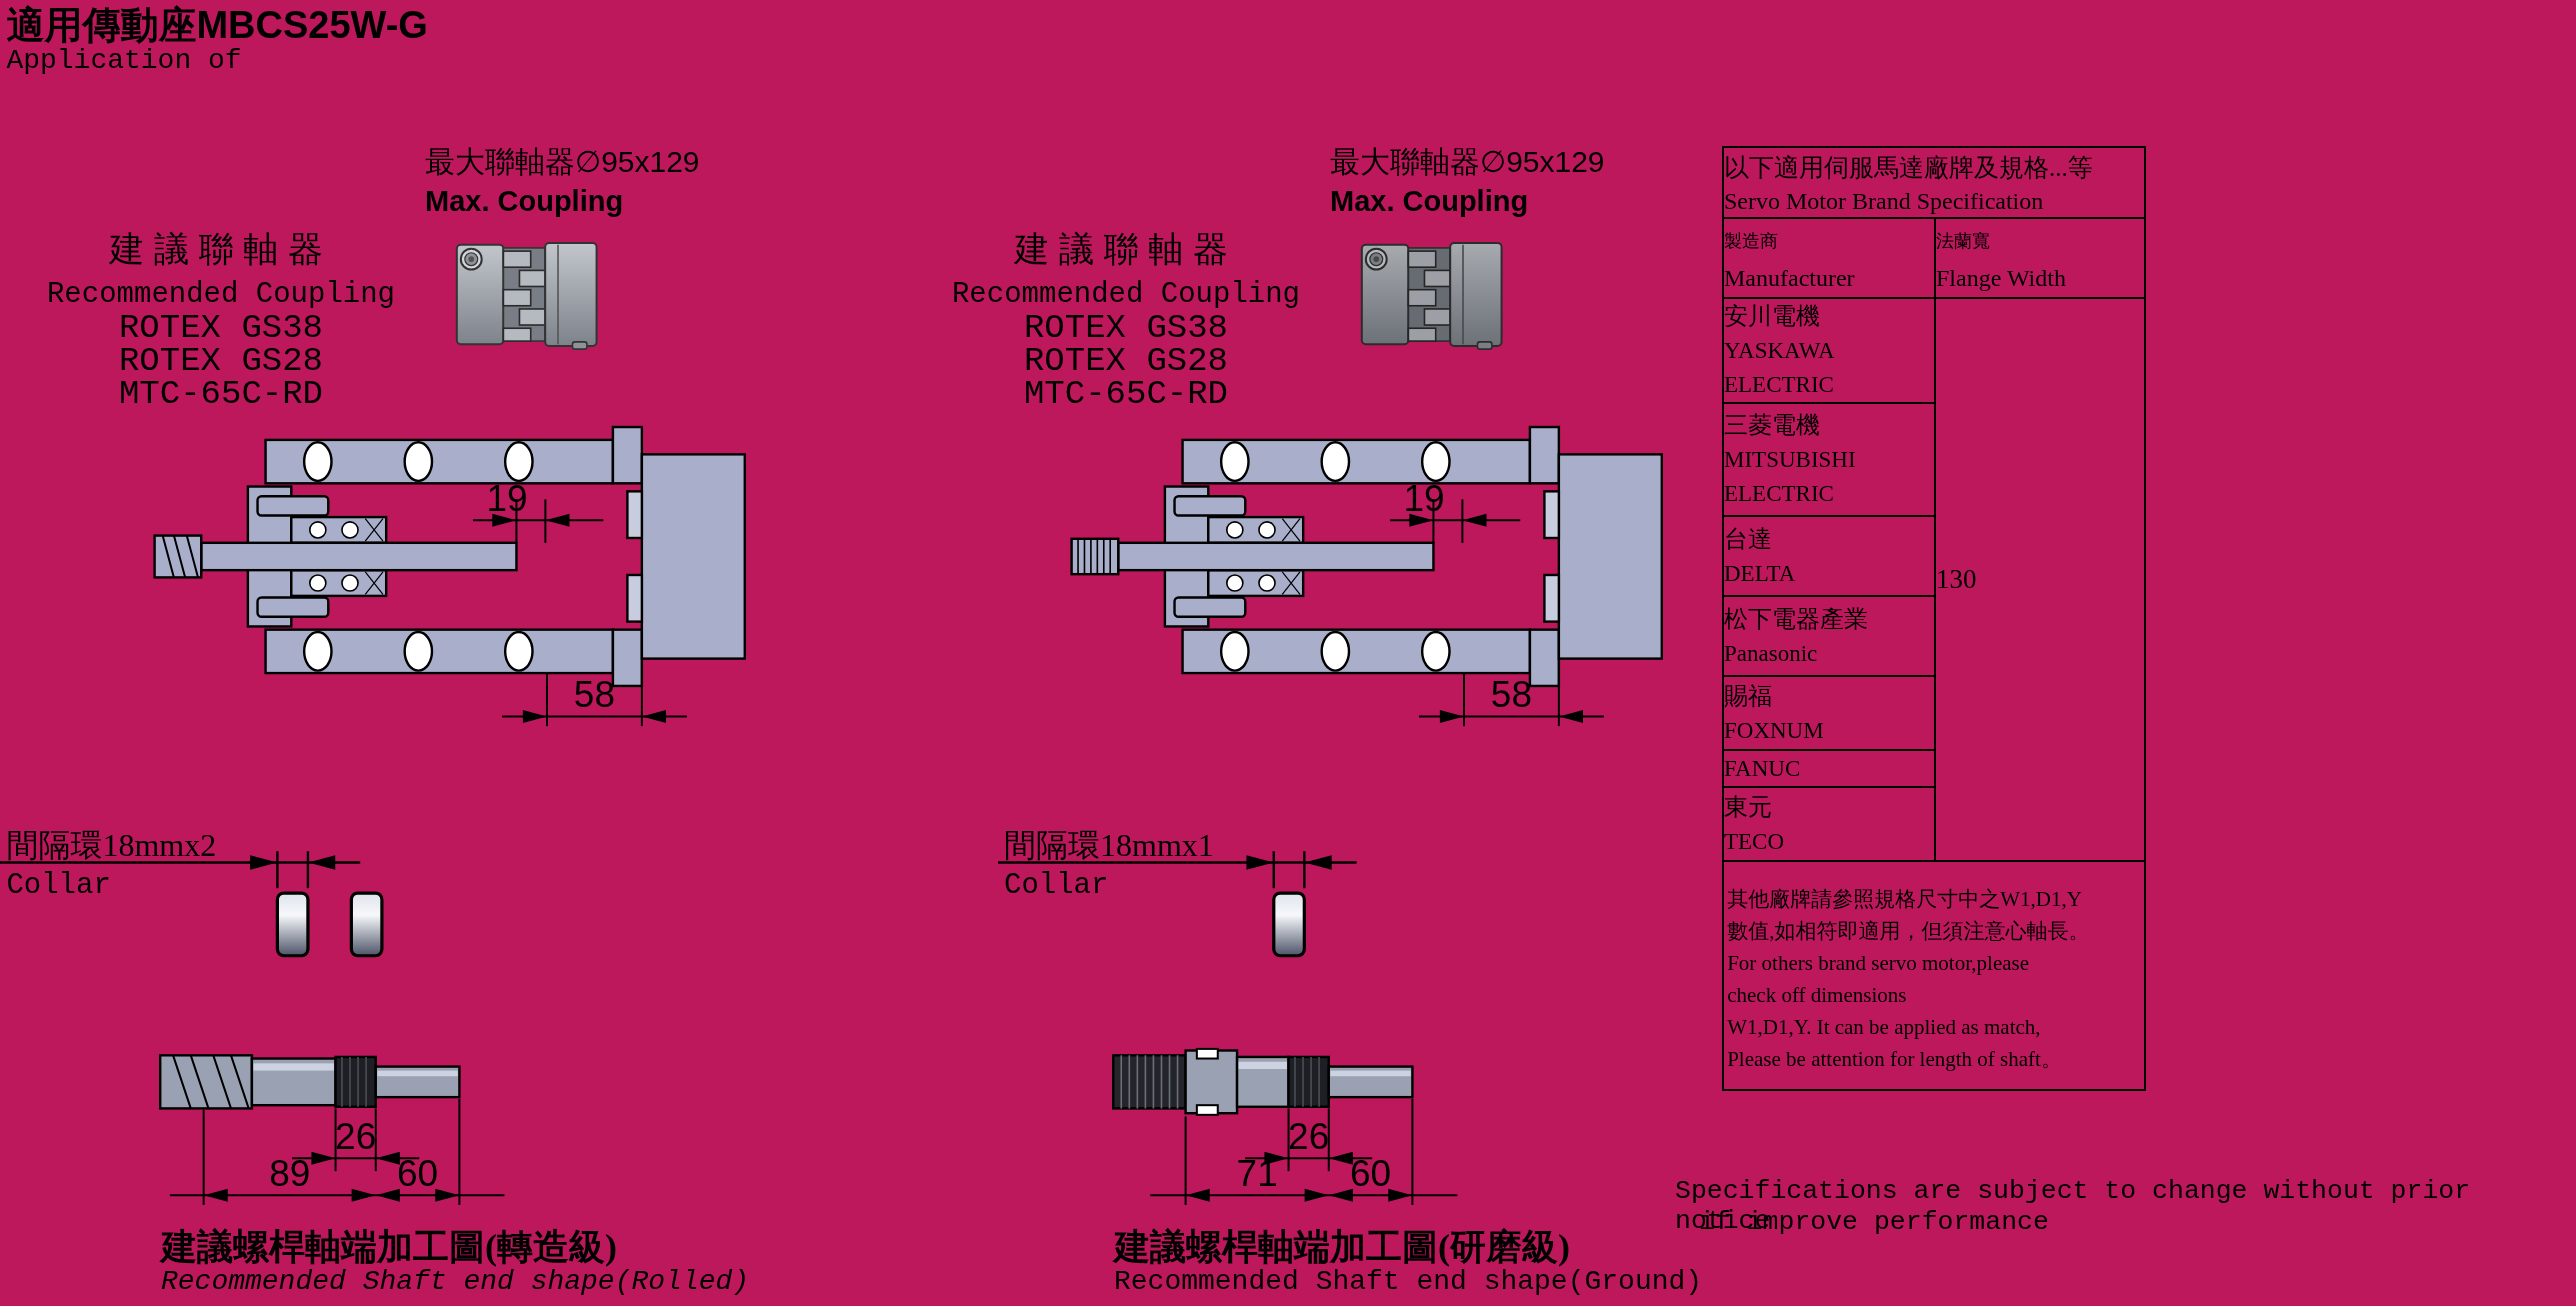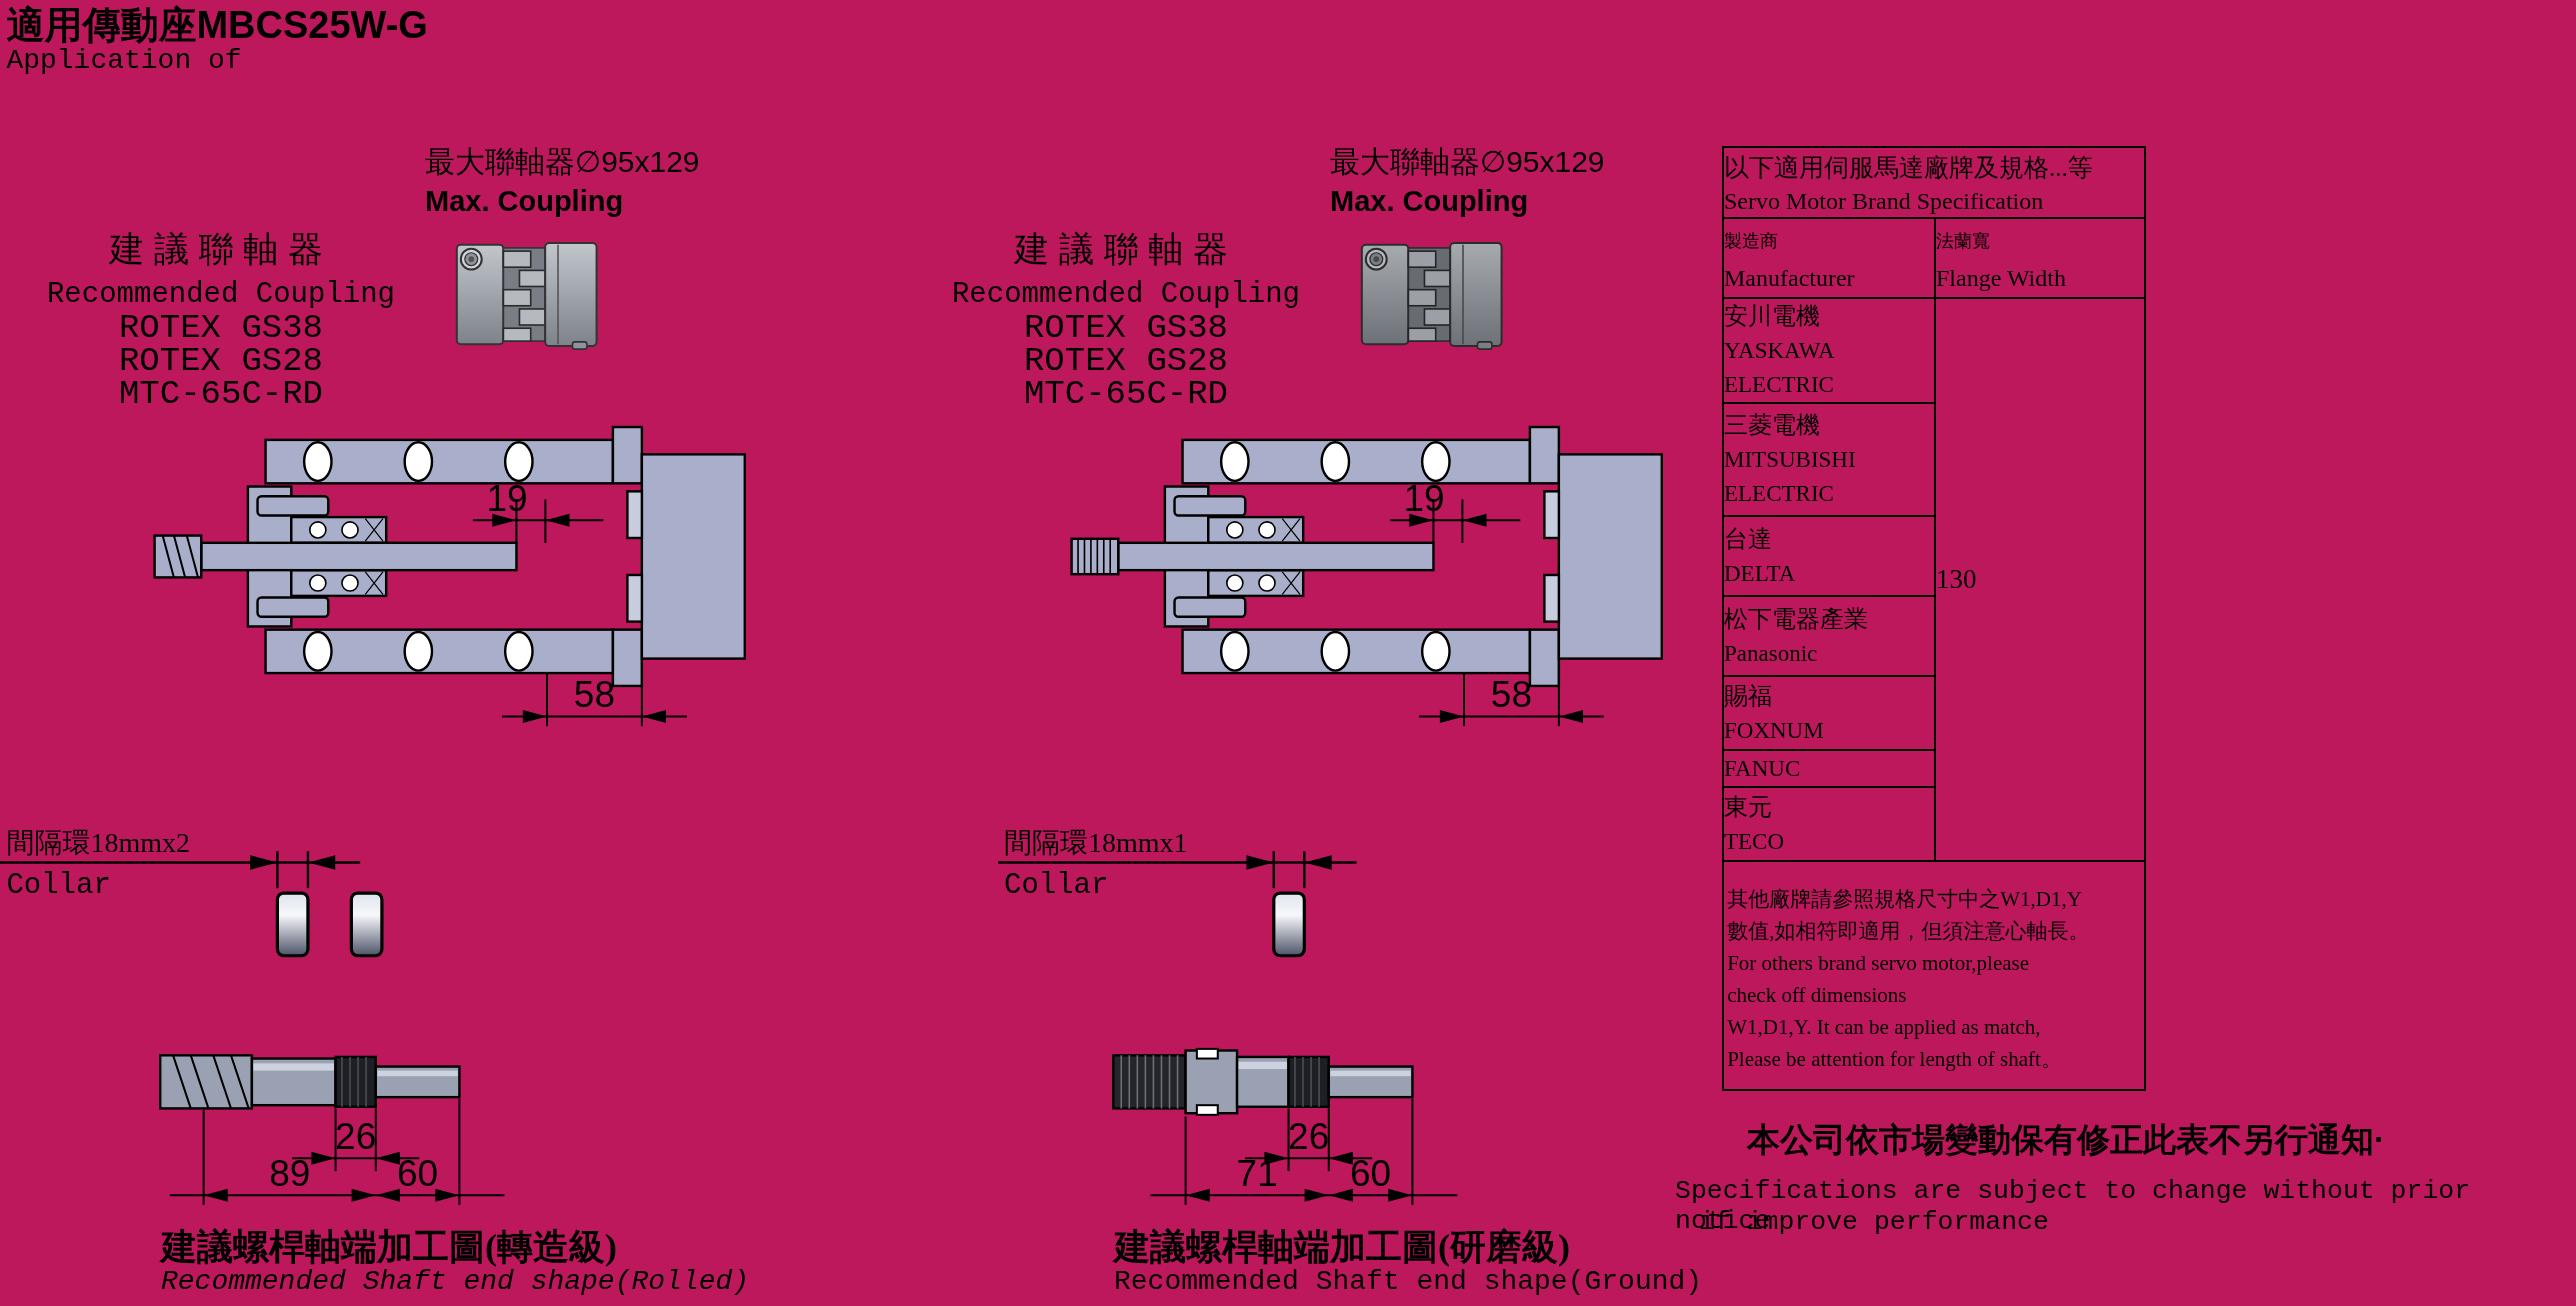--- a/index.html
+++ b/index.html
@@ -21,21 +21,21 @@
   .rec.l{left:32px;} .rec.r{left:937px;}
   .rec-zh{font-size:35px;letter-spacing:9.7px;margin-bottom:4.8px;}
   .rec-en{font-size:29px;line-height:34px;}
   .model{font-size:34px;line-height:33px;}
 
   .coupling{top:235px;} .coupling.l{left:452px;} .coupling.r{left:1357px;}
   .coupling.r svg{filter:brightness(0.86);}
 
   .xsect{top:422px;} .xsect.l{left:153px;} .xsect.r{left:1070px;}
 
-  .collar-label{top:824px;font-size:28px;}
+  .collar-label{top:824px;font-size:32px;}
   .collar-en{top:869px;font-size:29px;}
   .collar-en.l{left:6.4px;} .collar-en.r{left:1004px;}
   .collar-svg{top:851px;} .collar-svg.l{left:0px;} .collar-svg.r{left:998px;}
 
   .shaft{top:1044px;} .shaft.l{left:157px;} .shaft.r{left:1110px;}
 
   .cap-zh{top:1223px;font-size:36px;font-weight:700;}
   .cap-zh.l{left:161px;} .cap-zh.r{left:1114px;}
   .cap-en{top:1266px;font-size:28px;}
   .cap-en.l{left:161px;font-style:italic;} .cap-en.r{left:1114px;}
@@ -414,18 +414,17 @@
           <div>For others brand servo motor,please</div>
           <div>check off dimensions</div>
           <div>W1,D1,Y. It can be applied as match,</div>
           <div>Please be attention for length of shaft。</div>
         </td>
       </tr>
     </tbody>
       </table>
   </div>
 
-  <div class="abs notice-zh">本公司依市場變動保有修正此表不另行通知·</div>
   <div class="abs notice-en1 mono">Specifications are subject to change without prior notice</div>
   <div class="abs notice-en2 mono">if improve performance</div>
 
 </div>
 
 
 </body></html>

